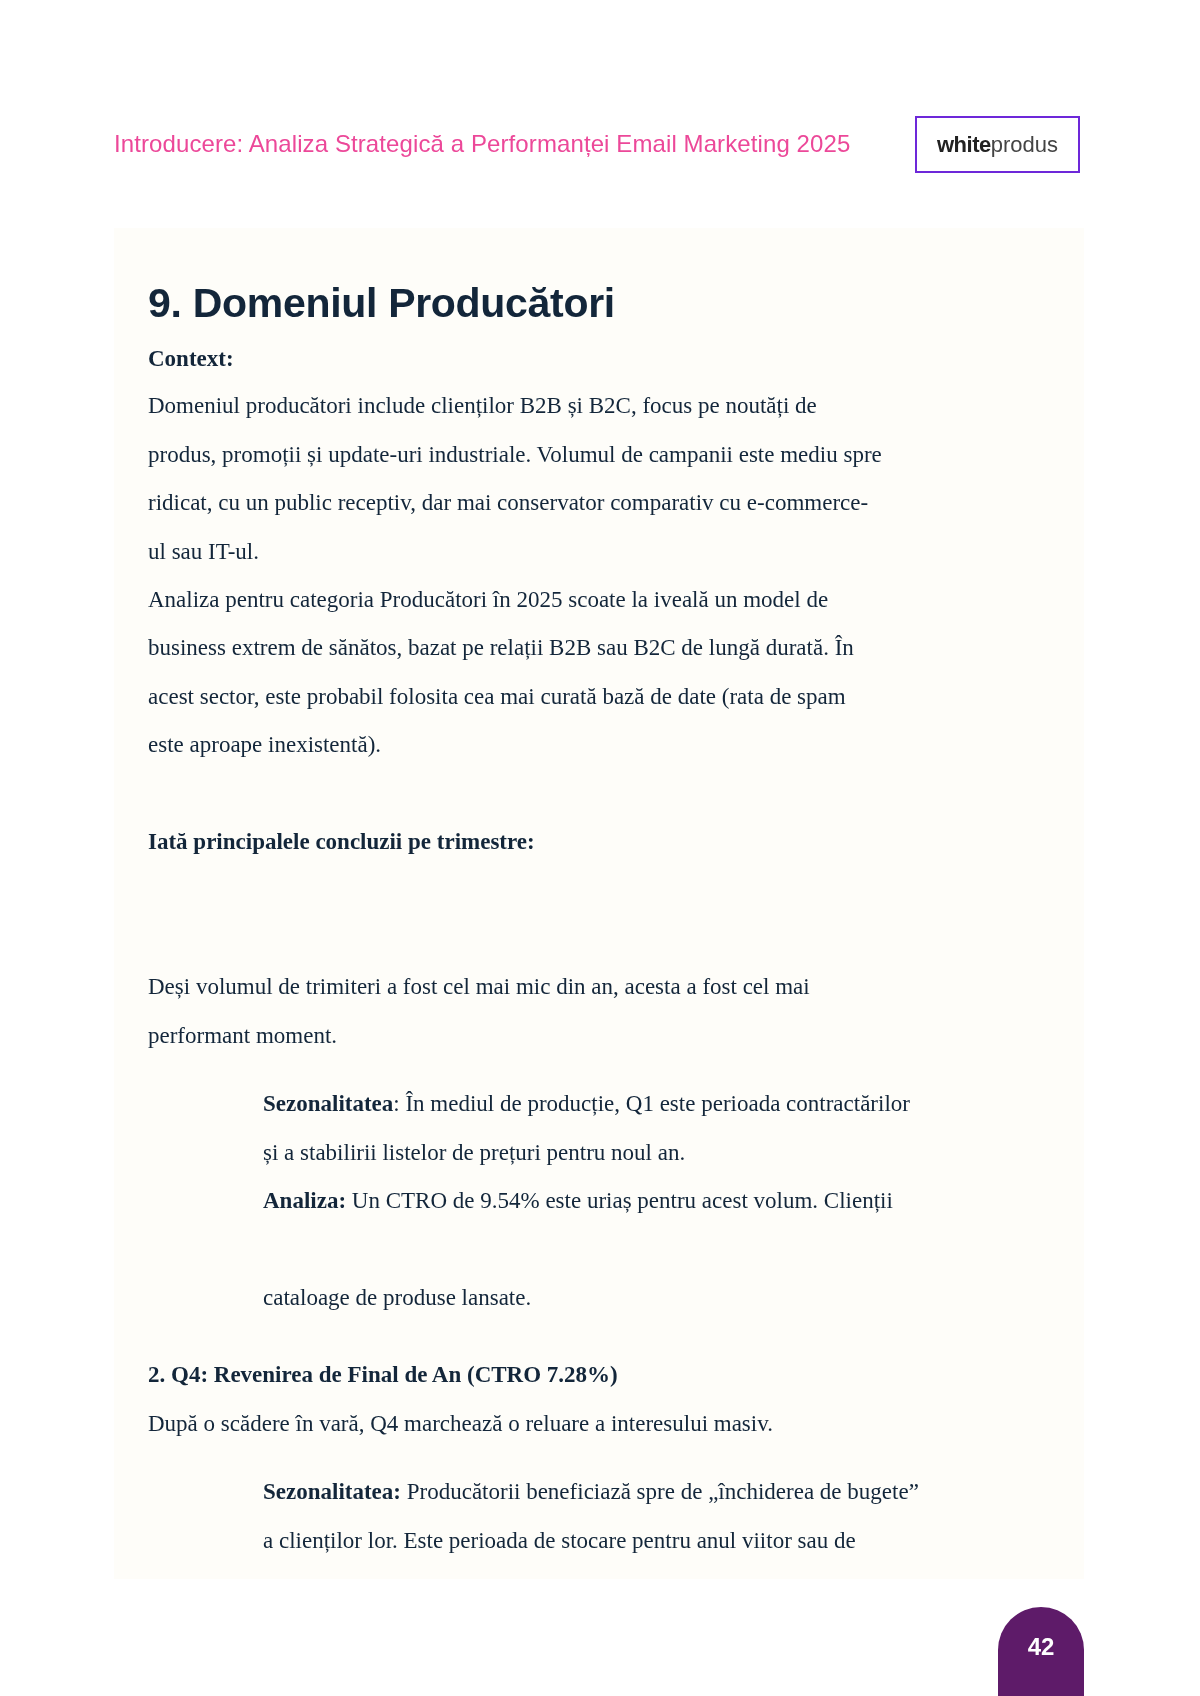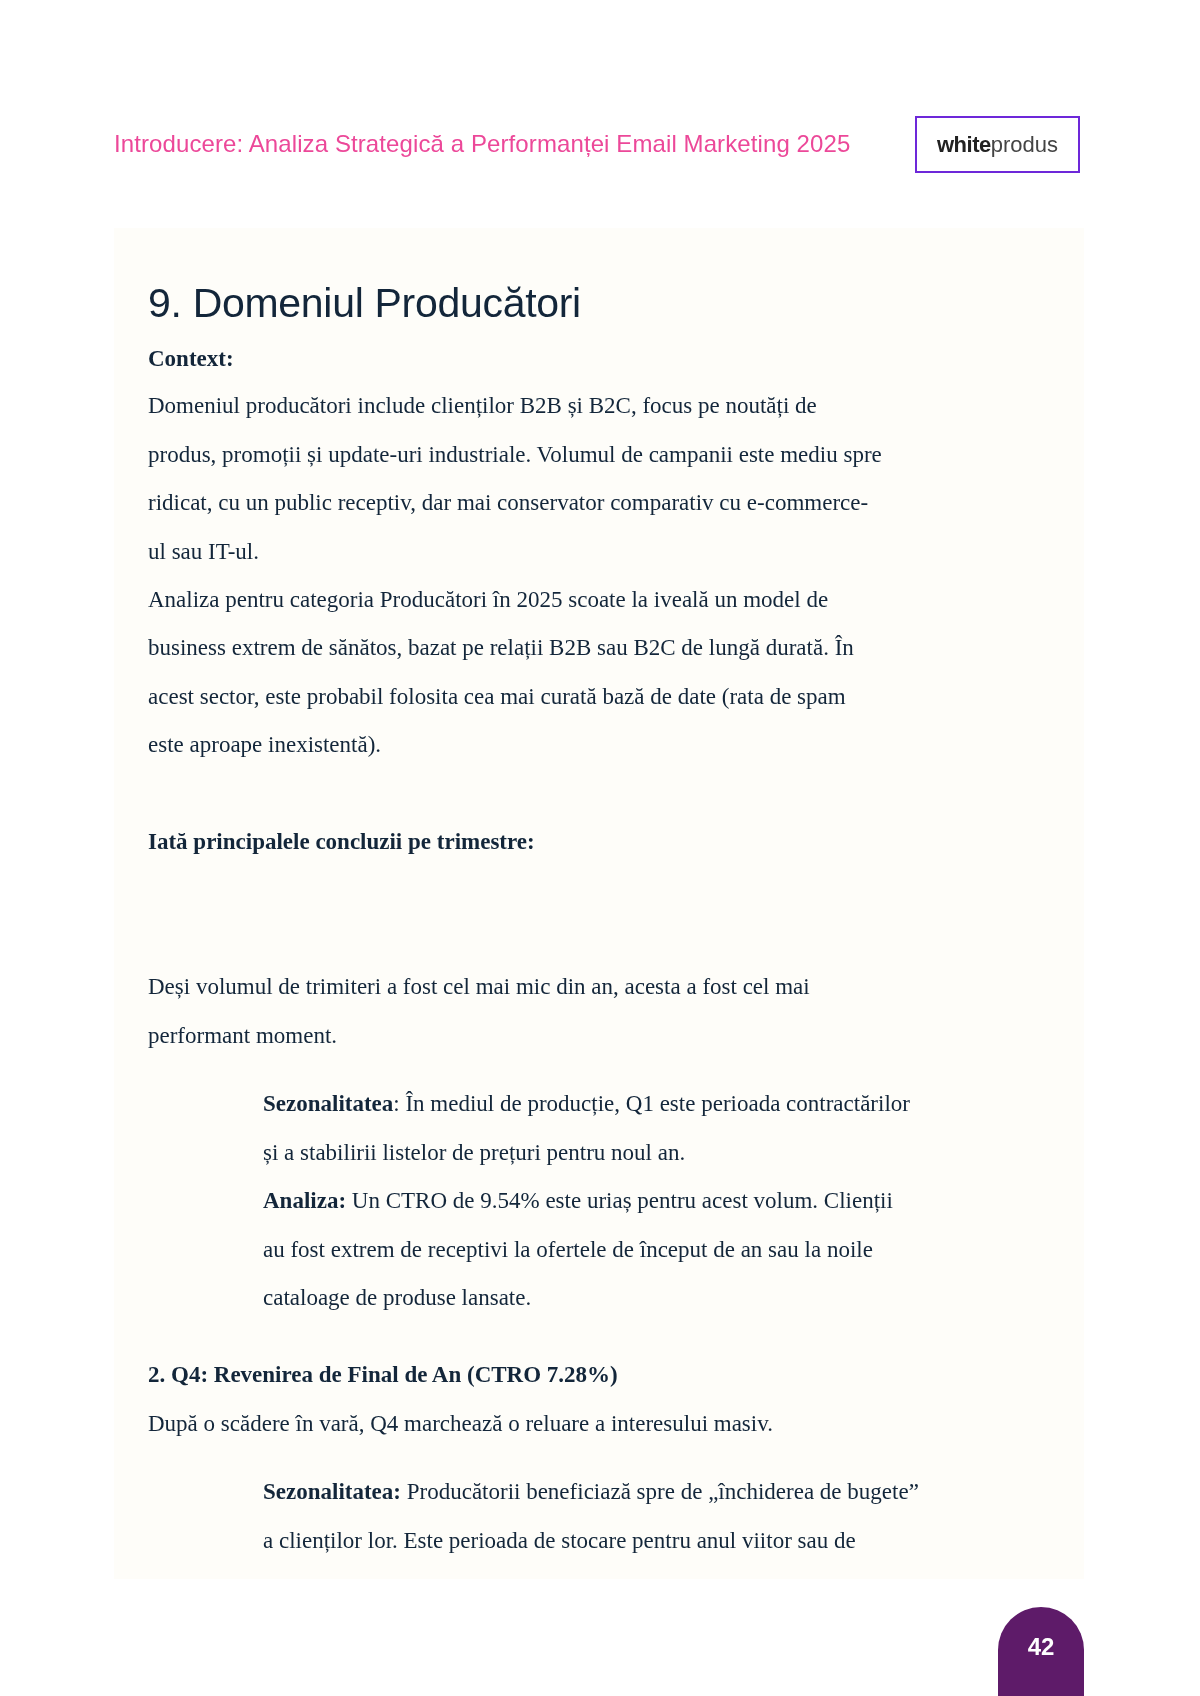--- a/index.html
+++ b/index.html
@@ -14,21 +14,21 @@
     position: absolute; left: 915px; top: 116px; width: 165px; height: 57px;
     border: 2px solid #6d28d9; box-sizing: border-box;
     display: flex; align-items: center; justify-content: center; font-size: 22px; color: #222;
   }
   .logo-box .bold { font-weight: bold; letter-spacing: -0.5px; }
   .logo-box .light { font-weight: normal; color: #444; }
   .content {
     position: absolute; left: 114px; top: 228px; width: 970px; height: 1351px; background: #fefdf9;
   }
   .h1 {
-    position: absolute; left: 34px; top: 52px; font-size: 41px; font-weight: normal; color: #13263a; letter-spacing: -0.3px;
+    position: absolute; left: 34px; top: 52px; font-size: 41px; font-weight: bold; color: #13263a; letter-spacing: -0.3px;
   }
   .txt { position: absolute; left: 34px; font-size: 23px; color: #13263a; white-space: nowrap; font-family: Liberation Serif, serif; }
   .b { font-weight: bold; }
   .ind { left: 149px; margin-top: 20px; }
   .page-pill {
     position: absolute; left: 998px; top: 1607px; width: 86px; height: 100px;
     background: #5e1b69; border-radius: 43px 43px 0 0; color: #fff;
     font-weight: bold; font-size: 24px; text-align: center; padding-top: 26px; box-sizing: border-box;
   }
 </style>
@@ -60,21 +60,20 @@
 
   <div class="txt" style="top:746px">Deși volumul de trimiteri a fost cel mai mic din an, acesta a fost cel mai</div>
   <div class="txt" style="top:795px">performant moment.</div>
   <div class="txt ind" style="top:843px">
     <span class="b">Sezonalitatea</span><span>: În mediul de producție, Q1 este perioada contractărilor</span>
   </div>
   <div class="txt ind" style="top:892px">și a stabilirii listelor de prețuri pentru noul an.</div>
   <div class="txt ind" style="top:940px">
     <span class="b">Analiza:</span><span> Un CTRO de 9.54% este uriaș pentru acest volum. Clienții</span>
   </div>
-  <div class="txt ind" style="top:989px">au fost extrem de receptivi la ofertele de început de an sau la noile</div>
   <div class="txt ind" style="top:1037px">cataloage de produse lansate.</div>
 
   <div class="txt b" style="top:1134px">2. Q4: Revenirea de Final de An (CTRO 7.28%)</div>
   <div class="txt" style="top:1183px">După o scădere în vară, Q4 marchează o reluare a interesului masiv.</div>
   <div class="txt ind" style="top:1231px">
     <span class="b">Sezonalitatea:</span><span> Producătorii beneficiază spre de „închiderea de bugete”</span>
   </div>
   <div class="txt ind" style="top:1280px">a clienților lor. Este perioada de stocare pentru anul viitor sau de</div>
 </div>
 

